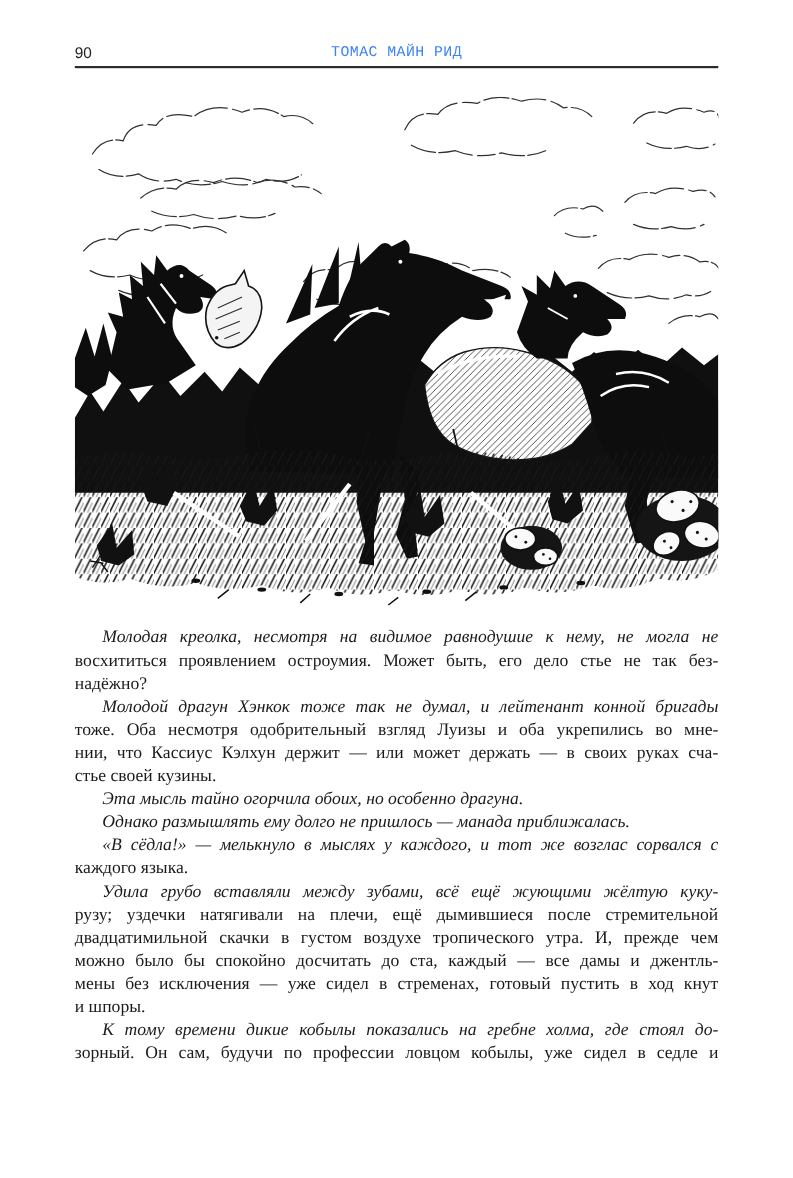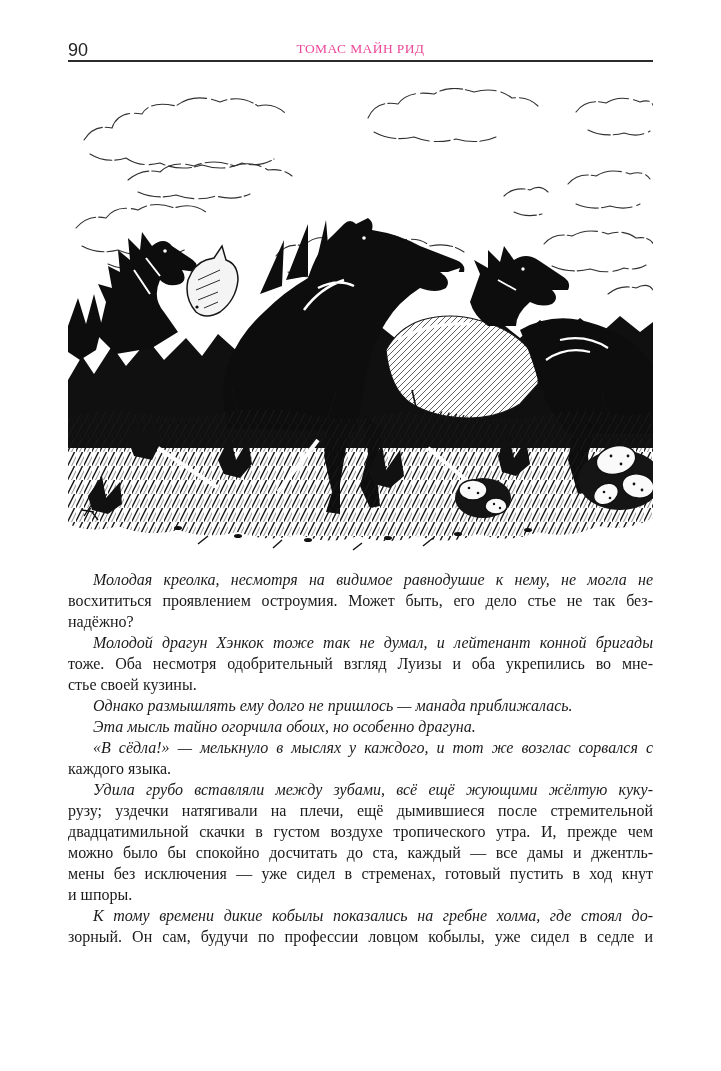--- a/index.html
+++ b/index.html
@@ -11,32 +11,32 @@
     overflow: hidden;
     font-family: "Liberation Serif", "DejaVu Serif", serif;
     color: #181818;
   }
   
   .folio {
     position: absolute;
     left: 68px;
     top: 40px;
     font-family: "Liberation Sans", "DejaVu Sans", sans-serif;
-    font-size: 18px;
+    font-size: 14px;
     color: #222;
   }
   .running-title {
     position: absolute;
     left: 0; right: 0;
     top: 41px;
     text-align: center;
-    font-family: Liberation Serif, serif;
+    font-family: Liberation Mono, monospace;
     font-size: 13.5px;
     letter-spacing: 0.4px;
-    color: #ec4899;
+    color: #3b82f6;
   }
   .rule {
     position: absolute;
     left: 68px;
     top: 60px;
     width: 585px;
     height: 2px;
     background: #2c2c2c;
   }
   
@@ -194,25 +194,26 @@
     </svg>
   </figure>
 
   <main class="text-block">
     <div class="ln ind">Молодая креолка, несмотря на видимое равнодушие к нему, не могла не</div>
     <div class="ln">восхититься проявлением остроумия. Может быть, его дело стье не так без-</div>
     <div class="end">надёжно?</div>
 
     <div class="ln ind">Молодой драгун Хэнкок тоже так не думал, и лейтенант конной бригады</div>
     <div class="ln">тоже. Оба несмотря одобрительный взгляд Луизы и оба укрепились во мне-</div>
+    <div class="ln">нии, что Кассиус Кэлхун держит — или может держать — в своих руках сча-</div>
     <div class="end">стье своей кузины.</div>
 
+    <div class="end ind">Эта мысль тайно огорчила обоих, но особенно драгуна.</div>
+
     <div class="end ind">Однако размышлять ему долго не пришлось — манада приближалась.</div>
-
-    <div class="end ind">Эта мысль тайно огорчила обоих, но особенно драгуна.</div>
 
     <div class="ln ind">«В сёдла!» — мелькнуло в мыслях у каждого, и тот же возглас сорвался с</div>
     <div class="end">каждого языка.</div>
 
     <div class="ln ind">Удила грубо вставляли между зубами, всё ещё жующими жёлтую куку-</div>
     <div class="ln">рузу; уздечки натягивали на плечи, ещё дымившиеся после стремительной</div>
     <div class="ln">двадцатимильной скачки в густом воздухе тропического утра. И, прежде чем</div>
     <div class="ln">можно было бы спокойно досчитать до ста, каждый — все дамы и джентль-</div>
     <div class="ln">мены без исключения — уже сидел в стременах, готовый пустить в ход кнут</div>
     <div class="end">и шпоры.</div>

